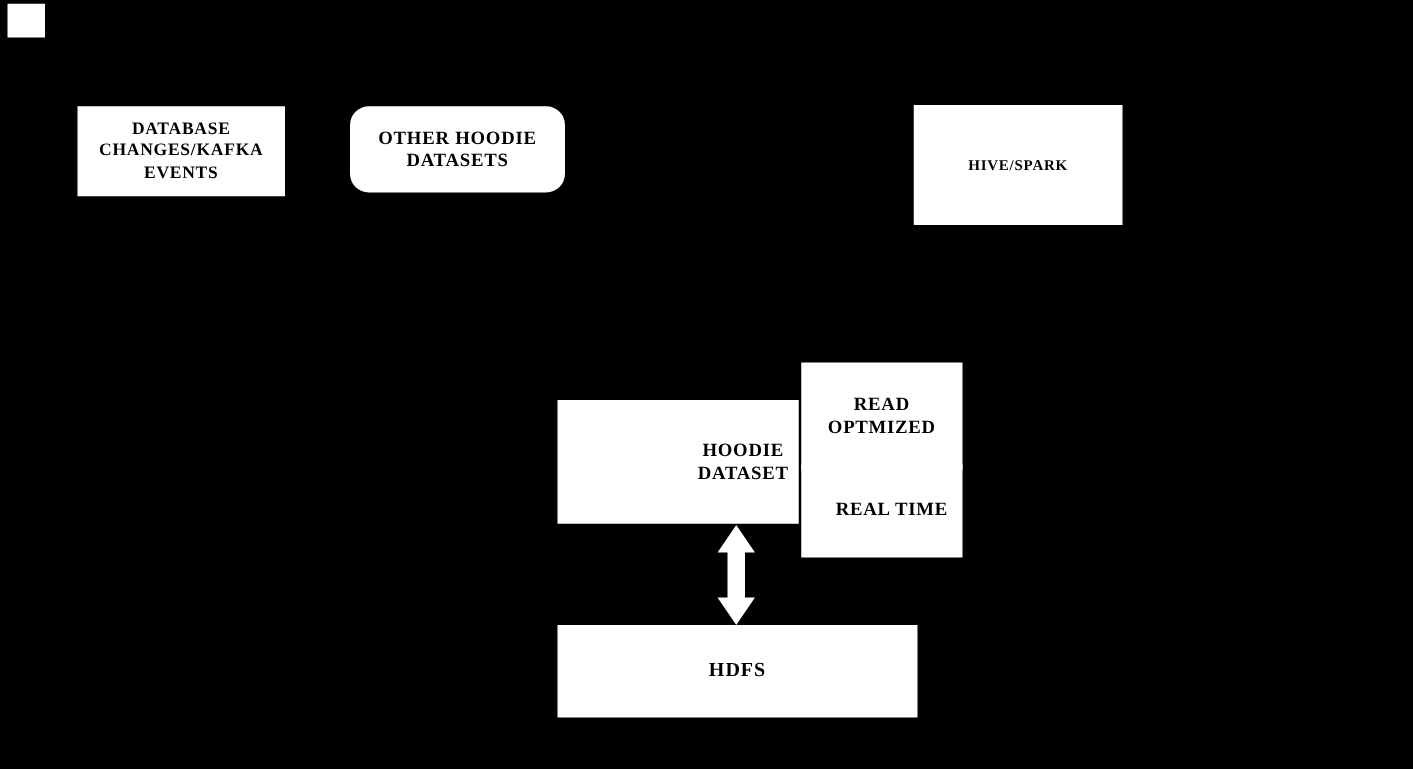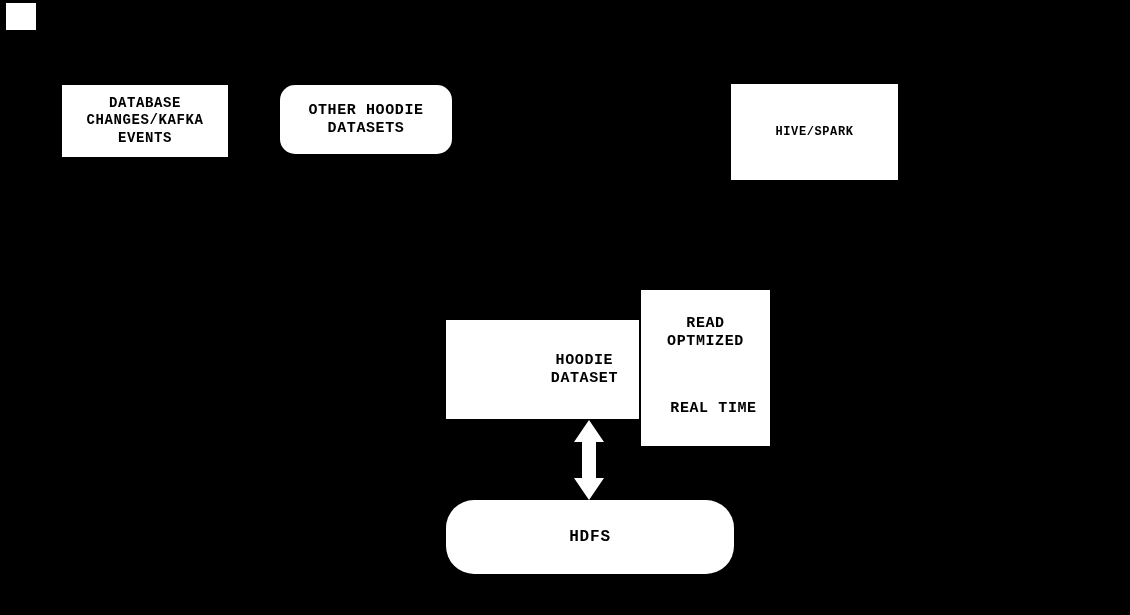--- a/index.html
+++ b/index.html
@@ -6,21 +6,21 @@
     margin: 0;
     padding: 0;
     background: #000000;
   }
   .stage {
     position: relative;
     width: 1130px;
     height: 615px;
     background: #000000;
     overflow: hidden;
-    font-family: Liberation Mono, monospace;
+    font-family: Liberation Serif, serif;
     font-weight: bold;
   }
   .node {
     position: absolute;
     background: #ffffff;
     color: #000000;
     display: flex;
     flex-direction: column;
     align-items: center;
     justify-content: center;
@@ -29,25 +29,25 @@
     letter-spacing: 0.6px;
     box-sizing: border-box;
   }
   .node .line { display: block; }
 
   #node-database { left: 62px;  top: 85px;  width: 166px; height: 72px; font-size: 14px; line-height: 17.5px; }
   #node-other    { left: 280px; top: 85px;  width: 172px; height: 69px; font-size: 15px; line-height: 18px; border-radius: 15px; }
   #node-hive     { left: 731px; top: 84px;  width: 167px; height: 96px; font-size: 12px; }
   #node-presto   { left: 920px; top: 84px;  width: 172px; height: 75px; font-size: 16px; }
   #node-hoodie   { left: 446px; top: 320px; width: 193px; height: 99px; font-size: 15px; line-height: 18px;
-                   align-items: flex-end; padding-right: 21px; justify-content: center; }
+                   align-items: flex-end; padding-right: 8px; justify-content: center; }
   #node-hoodie .txt { text-align: center; }
   #node-read     { left: 641px; top: 290px; width: 129px; height: 86px; font-size: 15px; line-height: 18px; }
   #node-real     { left: 641px; top: 371px; width: 129px; height: 75px; font-size: 15px; padding-left: 16px; }
-  #node-hdfs     { left: 446px; top: 500px; width: 288px; height: 74px; font-size: 16px; letter-spacing: 0.8px; border-radius: 28px; }
+  #node-hdfs     { left: 446px; top: 500px; width: 288px; height: 74px; font-size: 16px; letter-spacing: 0.8px; }
 
   #corner-square {
     position: absolute;
     left: 6px; top: 3px;
     width: 30px; height: 27px;
     background: #ffffff;
   }
   #hoodie-hdfs-arrow {
     position: absolute;
     left: 574px; top: 420px;

